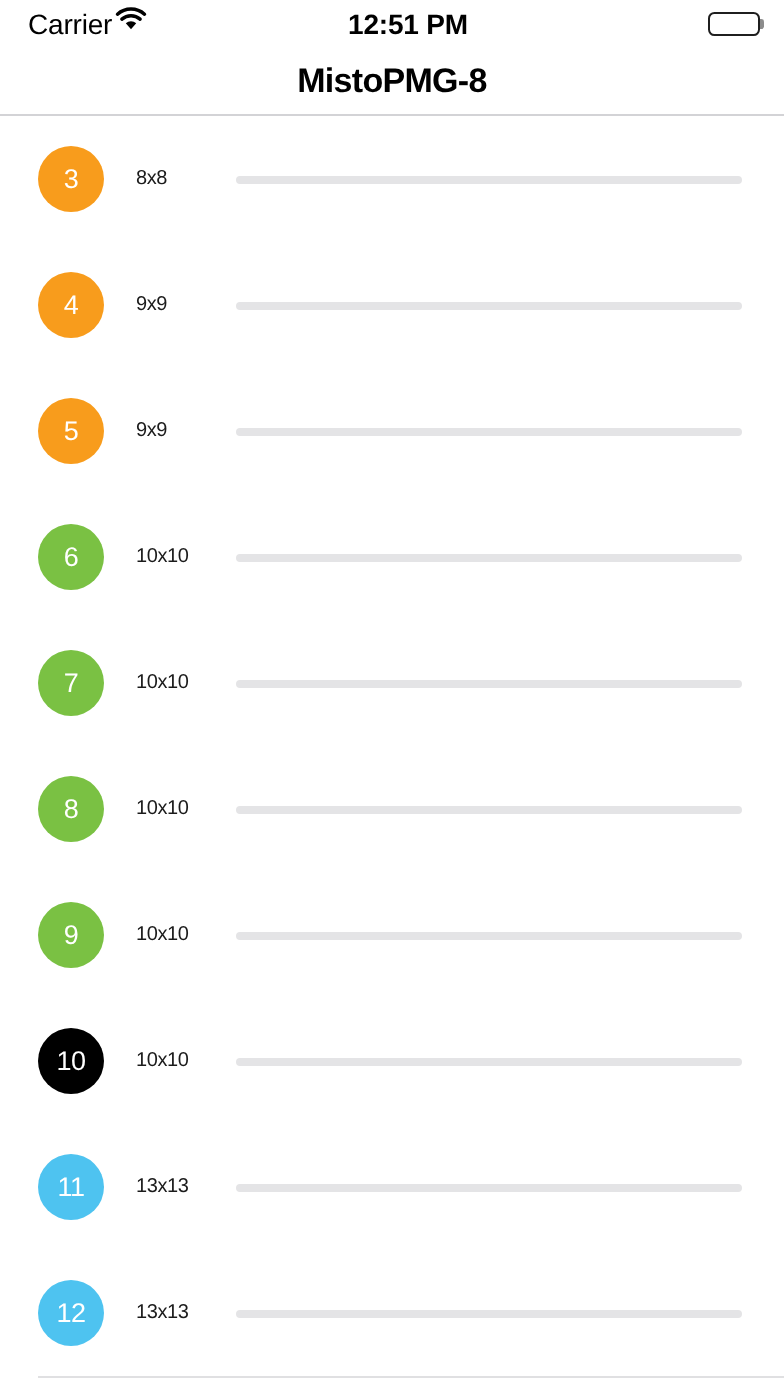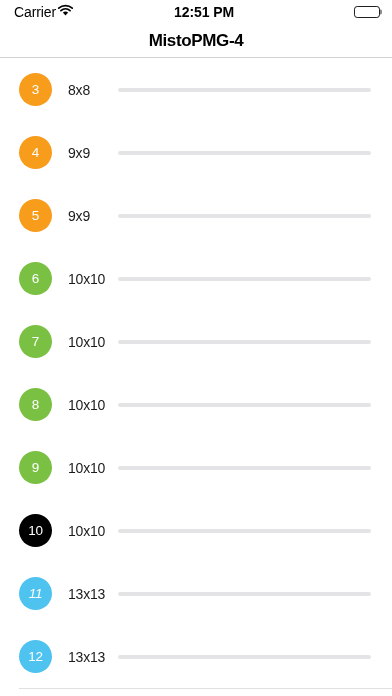--- a/index.html
+++ b/index.html
@@ -119,21 +119,21 @@
     border-radius:50%;
     margin-left:19px;
     flex:0 0 auto;
     display:flex; align-items:center; justify-content:center;
     color:#ffffff;
     font-size:13.5px;
     letter-spacing:-0.2px;
   }
   .row-label{
     margin-left:16px;
-    font-size:14px;
+    font-size:10px;
     color:#1b1b1b;
     letter-spacing:-0.2px;
     white-space:nowrap;
     flex:0 0 auto;
     width:46px;
   }
   .progress{
     margin-left:4px;
     height:4px;
     width:253px;
@@ -169,21 +169,21 @@
   <div class="sb-right">
     <span class="battery">
       <span class="fill"></span>
       <span class="cap"></span>
     </span>
   </div>
 </div>
 
 <div class="nav-bar">
   <div class="nav-title-wrap">
-    <span class="nav-title">MistoPMG-4</span>
+    <span class="nav-title">MistoPMG-8</span>
   </div>
 </div>
 
 <div class="list" id="results-list">
     <div class="row">
       <div class="badge" style="background: rgb(248, 156, 28);">
         <span>3</span>
       </div>
       <div class="row-label">8x8</div>
       <div class="progress">
@@ -247,21 +247,21 @@
     <div class="row">
       <div class="badge" style="background: #000000;">
         <span>10</span>
       </div>
       <div class="row-label">10x10</div>
       <div class="progress">
         <div class="bar" style="width: 0%;"></div>
       </div>
     </div>
     <div class="row">
-      <div class="badge" style="background: rgb(78, 195, 240); font-style: italic;">
+      <div class="badge" style="background: rgb(78, 195, 240);">
         <span>11</span>
       </div>
       <div class="row-label">13x13</div>
       <div class="progress">
         <div class="bar" style="width: 0%;"></div>
       </div>
     </div>
     <div class="row">
       <div class="badge" style="background: rgb(78, 195, 240);">
         <span>12</span>

